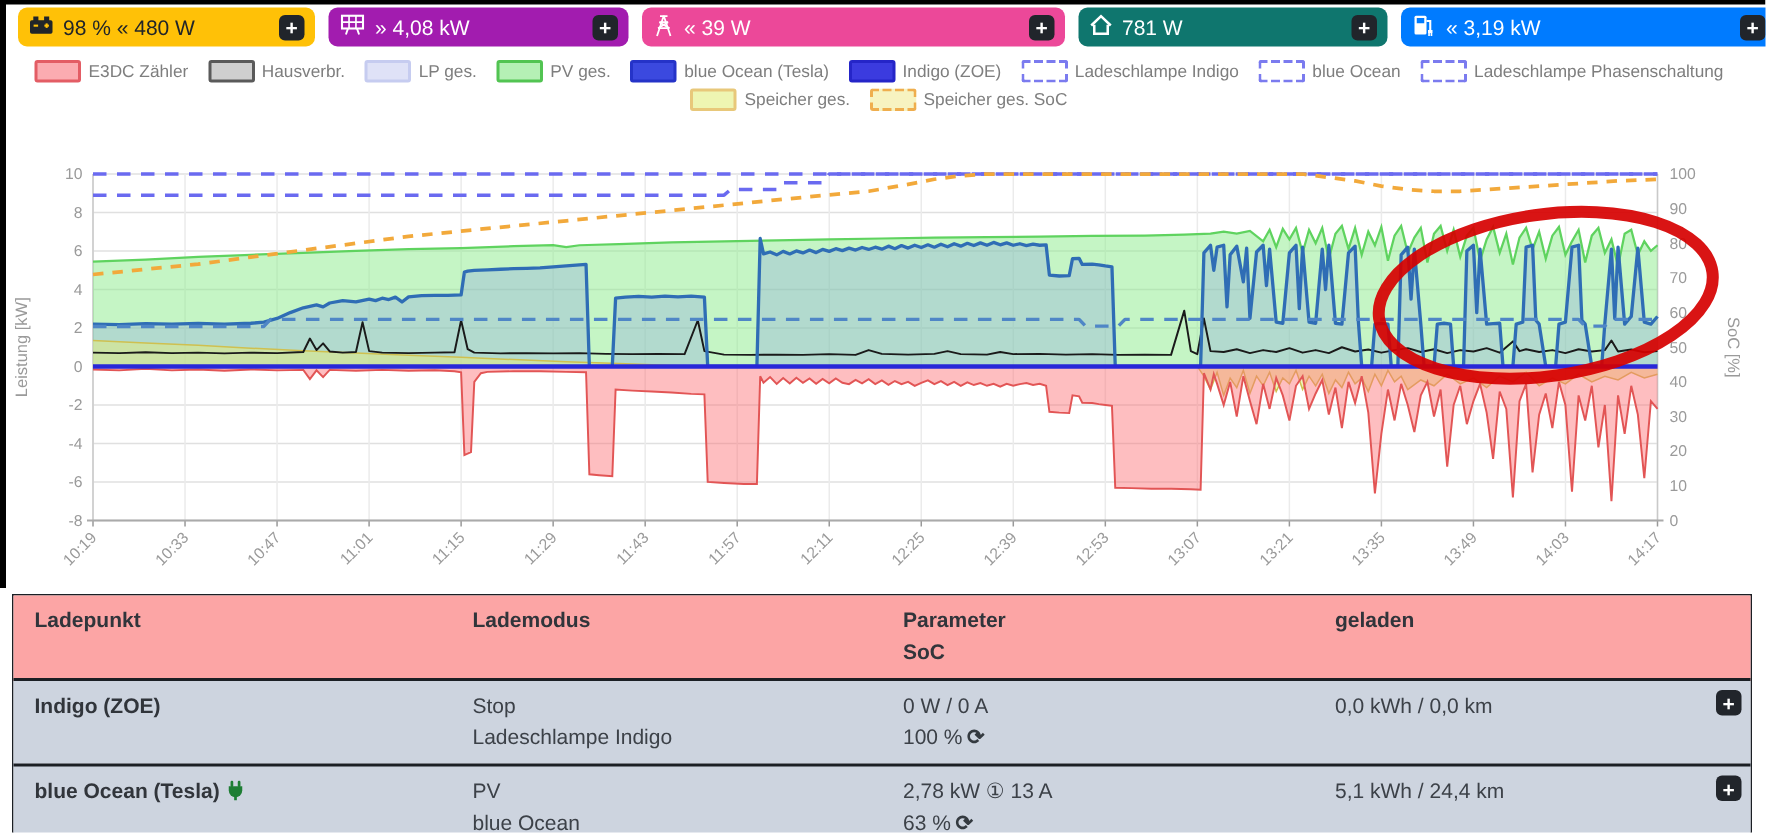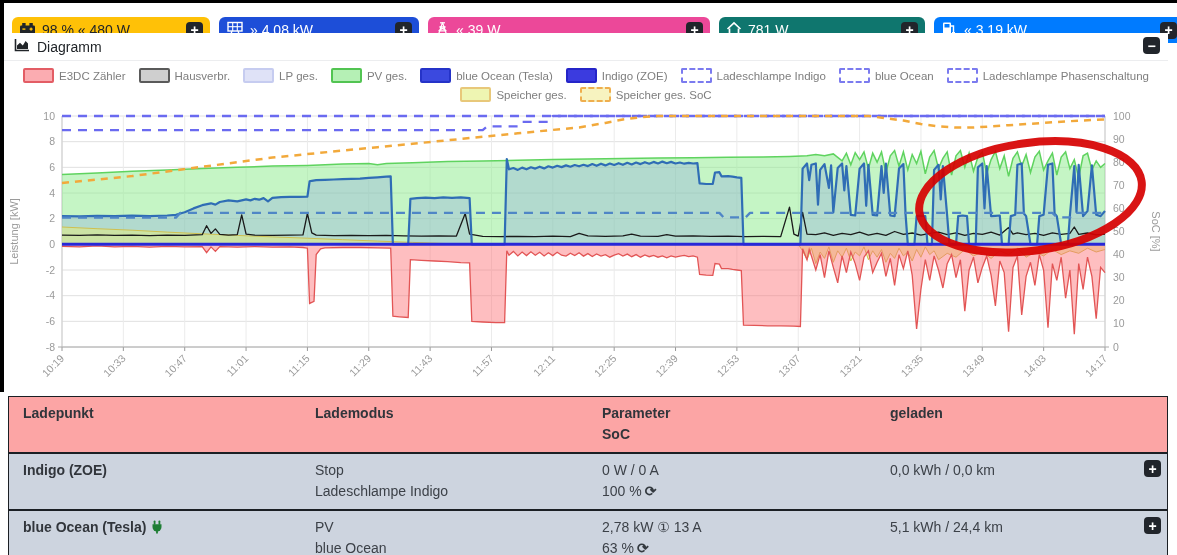--- a/index.html
+++ b/index.html
@@ -4,21 +4,21 @@
 <style>
   html,body{margin:0;padding:0;}
   body{width:1177px;height:555px;position:relative;background:#fff;overflow:hidden;
        font-family:"Liberation Sans",sans-serif;color:#212529;}
   .frame-top{position:absolute;left:0;top:0;width:1177px;height:3px;background:#000;}
   .frame-left{position:absolute;left:0;top:0;width:4px;height:392px;background:#000;}
 
   
   .badges{position:absolute;left:12px;top:5px;display:flex;gap:9px;}
   .badge{height:26px;border-radius:6px;display:flex;align-items:center;gap:6px;
-         padding:0 7px;font-size:14px;font-weight:500;box-sizing:border-box;margin-top:12px;}
+         padding:0 7px;font-size:14px;font-weight:500;box-sizing:border-box;}
   .badge .arrowtext{white-space:pre;}
   .sq-btn{width:17px;height:17px;min-width:17px;background:#21252b;color:#fff;border-radius:4px;
           display:flex;align-items:center;justify-content:center;font-size:14px;font-weight:700;
           line-height:1;margin-left:auto;cursor:pointer;user-select:none;}
   .badge svg{flex:0 0 auto;}
 
   
   .card{position:absolute;left:4px;top:33px;width:1164px;height:357px;background:#fff;}
   .card-header{height:27px;display:flex;align-items:center;gap:7px;padding:0 10px;
                border-bottom:1px solid #ecedef;font-size:14px;color:#212529;position:relative;}
@@ -61,21 +61,21 @@
           <rect x="10.4" y="2" width="3.4" height="3" fill="#212529"></rect>
           <rect x="3.4" y="7.4" width="3" height="1.4" fill="#ffc107"></rect>
           <rect x="10.6" y="7.4" width="3" height="1.4" fill="#ffc107"></rect>
           <rect x="11.4" y="6.6" width="1.4" height="3" fill="#ffc107"></rect>
         </svg>
     </span>
     <span class="arrowtext">98 % « 480 W</span>
     <span class="sq-btn">+</span>
   </div>
 
-  <div class="badge" style="background: #1d4ed8; color: rgb(255, 255, 255); width: 200px;">
+  <div class="badge" style="background: #a21caf; color: rgb(255, 255, 255); width: 200px;">
     <span>
       <svg width="18" height="15" viewBox="0 0 18 15">
           <rect x="2" y="1.5" width="14" height="8.5" fill="none" stroke="#fff" stroke-width="1.4"></rect>
           <line x1="2" y1="5.7" x2="16" y2="5.7" stroke="#fff" stroke-width="1.1"></line>
           <line x1="6.7" y1="1.5" x2="6.7" y2="10" stroke="#fff" stroke-width="1.1"></line>
           <line x1="11.3" y1="1.5" x2="11.3" y2="10" stroke="#fff" stroke-width="1.1"></line>
           <line x1="6" y1="10" x2="4.6" y2="14" stroke="#fff" stroke-width="1.3"></line>
           <line x1="12" y1="10" x2="13.4" y2="14" stroke="#fff" stroke-width="1.3"></line>
         </svg>
     </span>
@@ -119,30 +119,20 @@
           <line x1="11.7" y1="13" x2="11.7" y2="15" stroke="#fff" stroke-width="1.1"></line>
           <line x1="13.3" y1="13" x2="13.3" y2="15" stroke="#fff" stroke-width="1.1"></line>
         </svg>
     </span>
     <span class="arrowtext">« 3,19 kW</span>
     <span class="sq-btn">+</span>
   </div>
 </div>
 
 <div class="card">
-  <div class="card-header">
-    <span>
-      <svg width="16" height="14" viewBox="0 0 16 14">
-          <path d="M1.5 1 V12.5 H15" stroke="#212529" stroke-width="1.6" fill="none"></path>
-          <path d="M3 11 V7.5 L6 4.8 L8.8 7.5 L11.6 3 L14 5.6 V11 Z" fill="#212529"></path>
-        </svg>
-    </span>
-    <span>Diagramm</span>
-    <span class="sq-btn">−</span>
-  </div>
 
   <div class="legend">
     <div class="legend-row" id="legend-row1">
         <span class="legend-item">
           <span class="swatch" style="background: rgb(251, 172, 177); border-color: rgb(227, 93, 101); border-style: solid;"></span>
           <span>E3DC Zähler</span>
         </span>
         <span class="legend-item">
           <span class="swatch" style="background: rgb(207, 207, 207); border-color: rgb(90, 90, 90); border-style: solid;"></span>
           <span>Hausverbr.</span>

